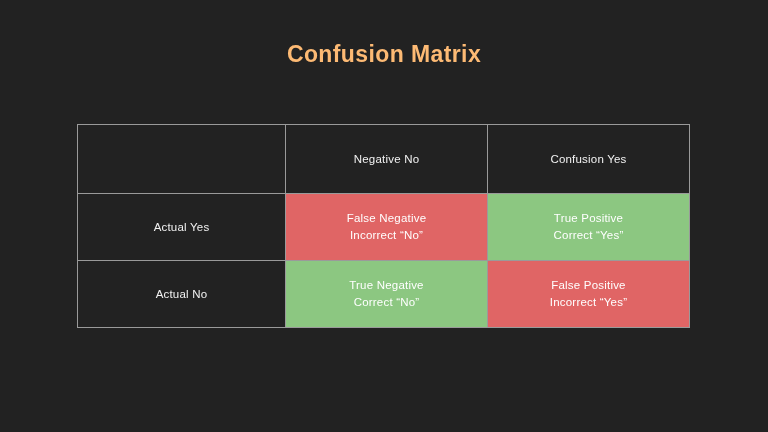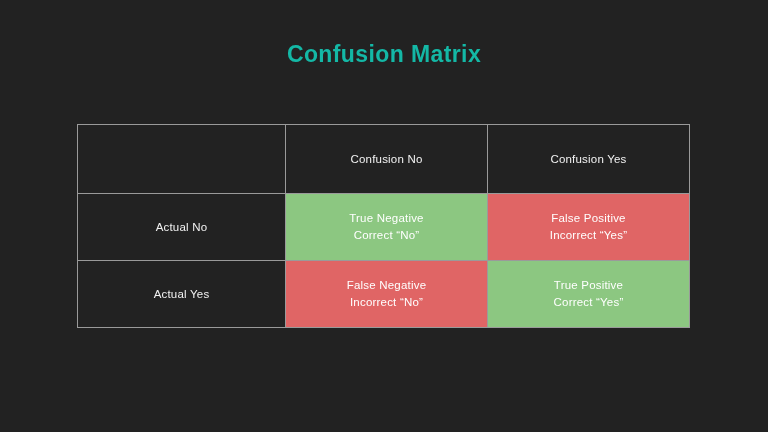--- a/index.html
+++ b/index.html
@@ -20,21 +20,21 @@
     inset: 0;
     background: #222222;
   }
 
   #page-title {
     position: absolute;
     top: 41px;
     left: 0;
     width: 768px;
     text-align: center;
-    color: #14b8a6;
+    color: #fdba74;
     font-size: 23px;
     font-weight: bold;
     letter-spacing: 0.4px;
     line-height: 1.2;
   }
 
   
   #matrix-table {
     position: absolute;
     left: 77px;
@@ -109,51 +109,51 @@
 
   <table id="matrix-table">
     <colgroup>
       <col class="c-label">
       <col class="c-pred">
       <col class="c-pred">
     </colgroup>
     <tbody>
       <tr class="r-head">
         <td class="corner-cell"></td>
-        <td class="head-cell">Confusion No</td>
+        <td class="head-cell">Negative No</td>
         <td class="head-cell">Confusion Yes</td>
+      </tr>
+
+      <tr class="r-body r-last">
+        <td class="row-label">Actual Yes</td>
+        <td class="colored">
+          <div class="fill red">
+            <span class="l1">False Negative</span>
+            <span class="l2">Incorrect “No”</span>
+          </div>
+        </td>
+        <td class="colored">
+          <div class="fill green">
+            <span class="l1">True Positive</span>
+            <span class="l2">Correct “Yes”</span>
+          </div>
+        </td>
       </tr>
 
       <tr class="r-body">
         <td class="row-label">Actual No</td>
         <td class="colored">
           <div class="fill green">
             <span class="l1">True Negative</span>
             <span class="l2">Correct “No”</span>
           </div>
         </td>
         <td class="colored">
           <div class="fill red">
             <span class="l1">False Positive</span>
             <span class="l2">Incorrect “Yes”</span>
           </div>
         </td>
       </tr>
-
-      <tr class="r-body r-last">
-        <td class="row-label">Actual Yes</td>
-        <td class="colored">
-          <div class="fill red">
-            <span class="l1">False Negative</span>
-            <span class="l2">Incorrect “No”</span>
-          </div>
-        </td>
-        <td class="colored">
-          <div class="fill green">
-            <span class="l1">True Positive</span>
-            <span class="l2">Correct “Yes”</span>
-          </div>
-        </td>
-      </tr>
     </tbody>
   </table>
 
 </div>
 
 </body></html>

